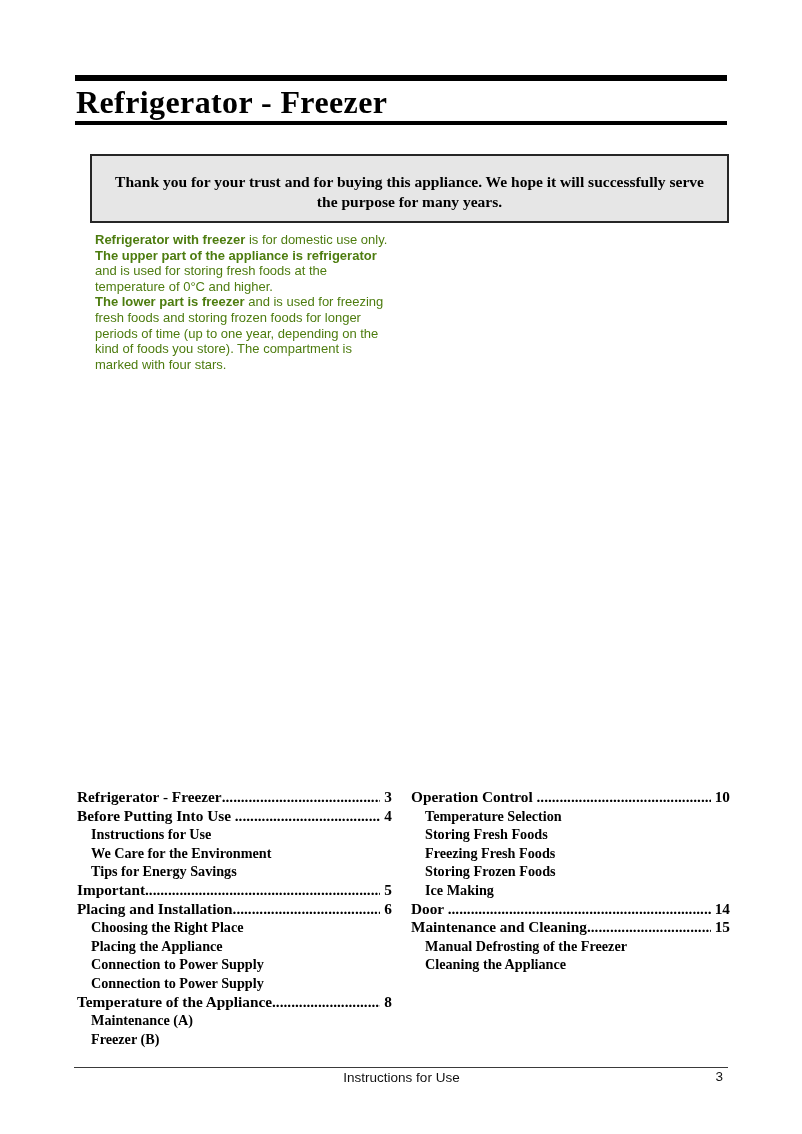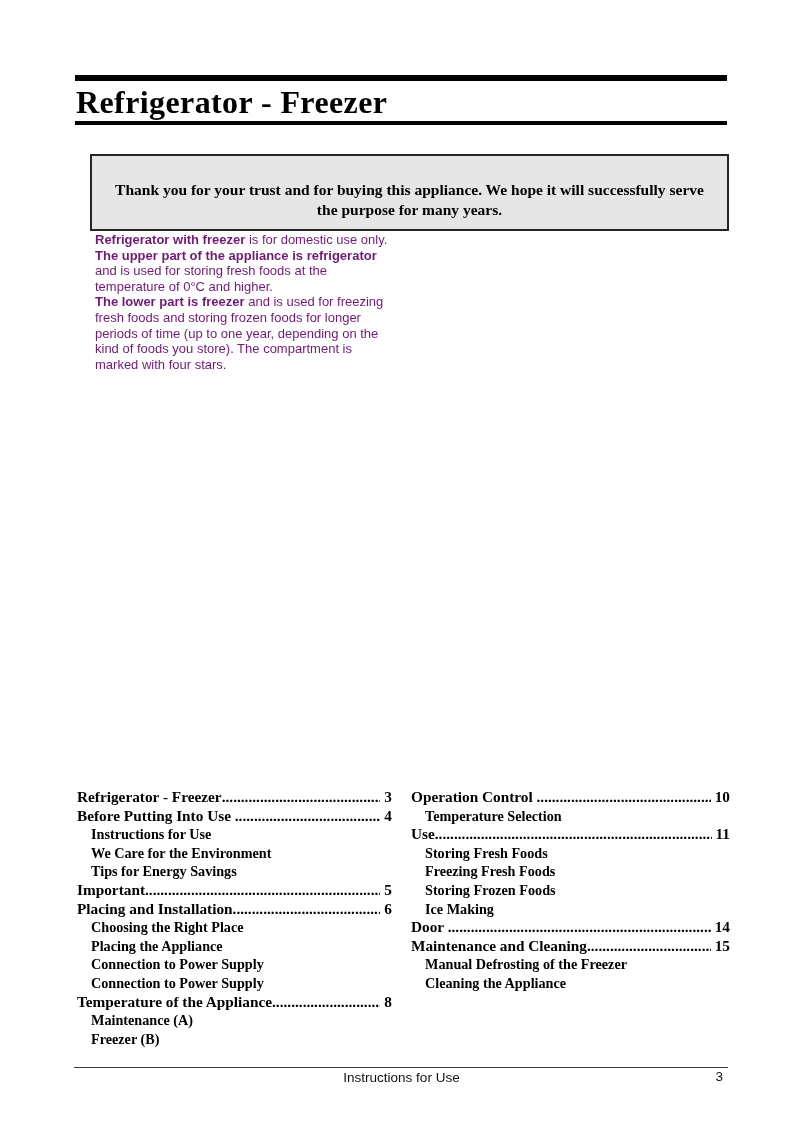--- a/index.html
+++ b/index.html
@@ -38,39 +38,39 @@
   }
 
   
   .thanks-box {
     position: absolute;
     left: 90px; top: 154px;
     width: 639px;
     box-sizing: border-box;
     background: #e6e6e6;
     border: 2px solid #262626;
-    padding: 24px 20px 10px;
+    padding: 16px 20px 10px;
     text-align: center;
   }
   .thanks-box p {
     margin: 0;
     font-size: 15.5px;
     font-weight: bold;
     line-height: 19.5px;
   }
 
   
   .intro {
     position: absolute;
     left: 95px; top: 232px;
     width: 296px;
     font-family: "Liberation Sans", sans-serif;
     font-size: 13px;
     line-height: 15.6px;
-    color: #701a75;
+    color: #4d7c0f;
   }
   .intro p { margin: 0; }
   .intro .b { font-weight: bold; }
 
   
   .toc {
     position: absolute;
     left: 77px; top: 788px;
     width: 653px;
     display: flex;
@@ -228,25 +228,20 @@
           <span class="toc-label">Operation Control </span>
           <span class="toc-dots"></span>
           <span class="toc-page">10</span>
         </div>
 
         <div class="toc-row sub nopage">
           <span class="toc-label">Temperature Selection</span>
 
         </div>
 
-        <div class="toc-row">
-          <span class="toc-label">Use</span>
-          <span class="toc-dots"></span>
-          <span class="toc-page">11</span>
-        </div>
 
         <div class="toc-row sub nopage">
           <span class="toc-label">Storing Fresh Foods</span>
 
         </div>
 
         <div class="toc-row sub nopage">
           <span class="toc-label">Freezing Fresh Foods</span>
 
         </div>

